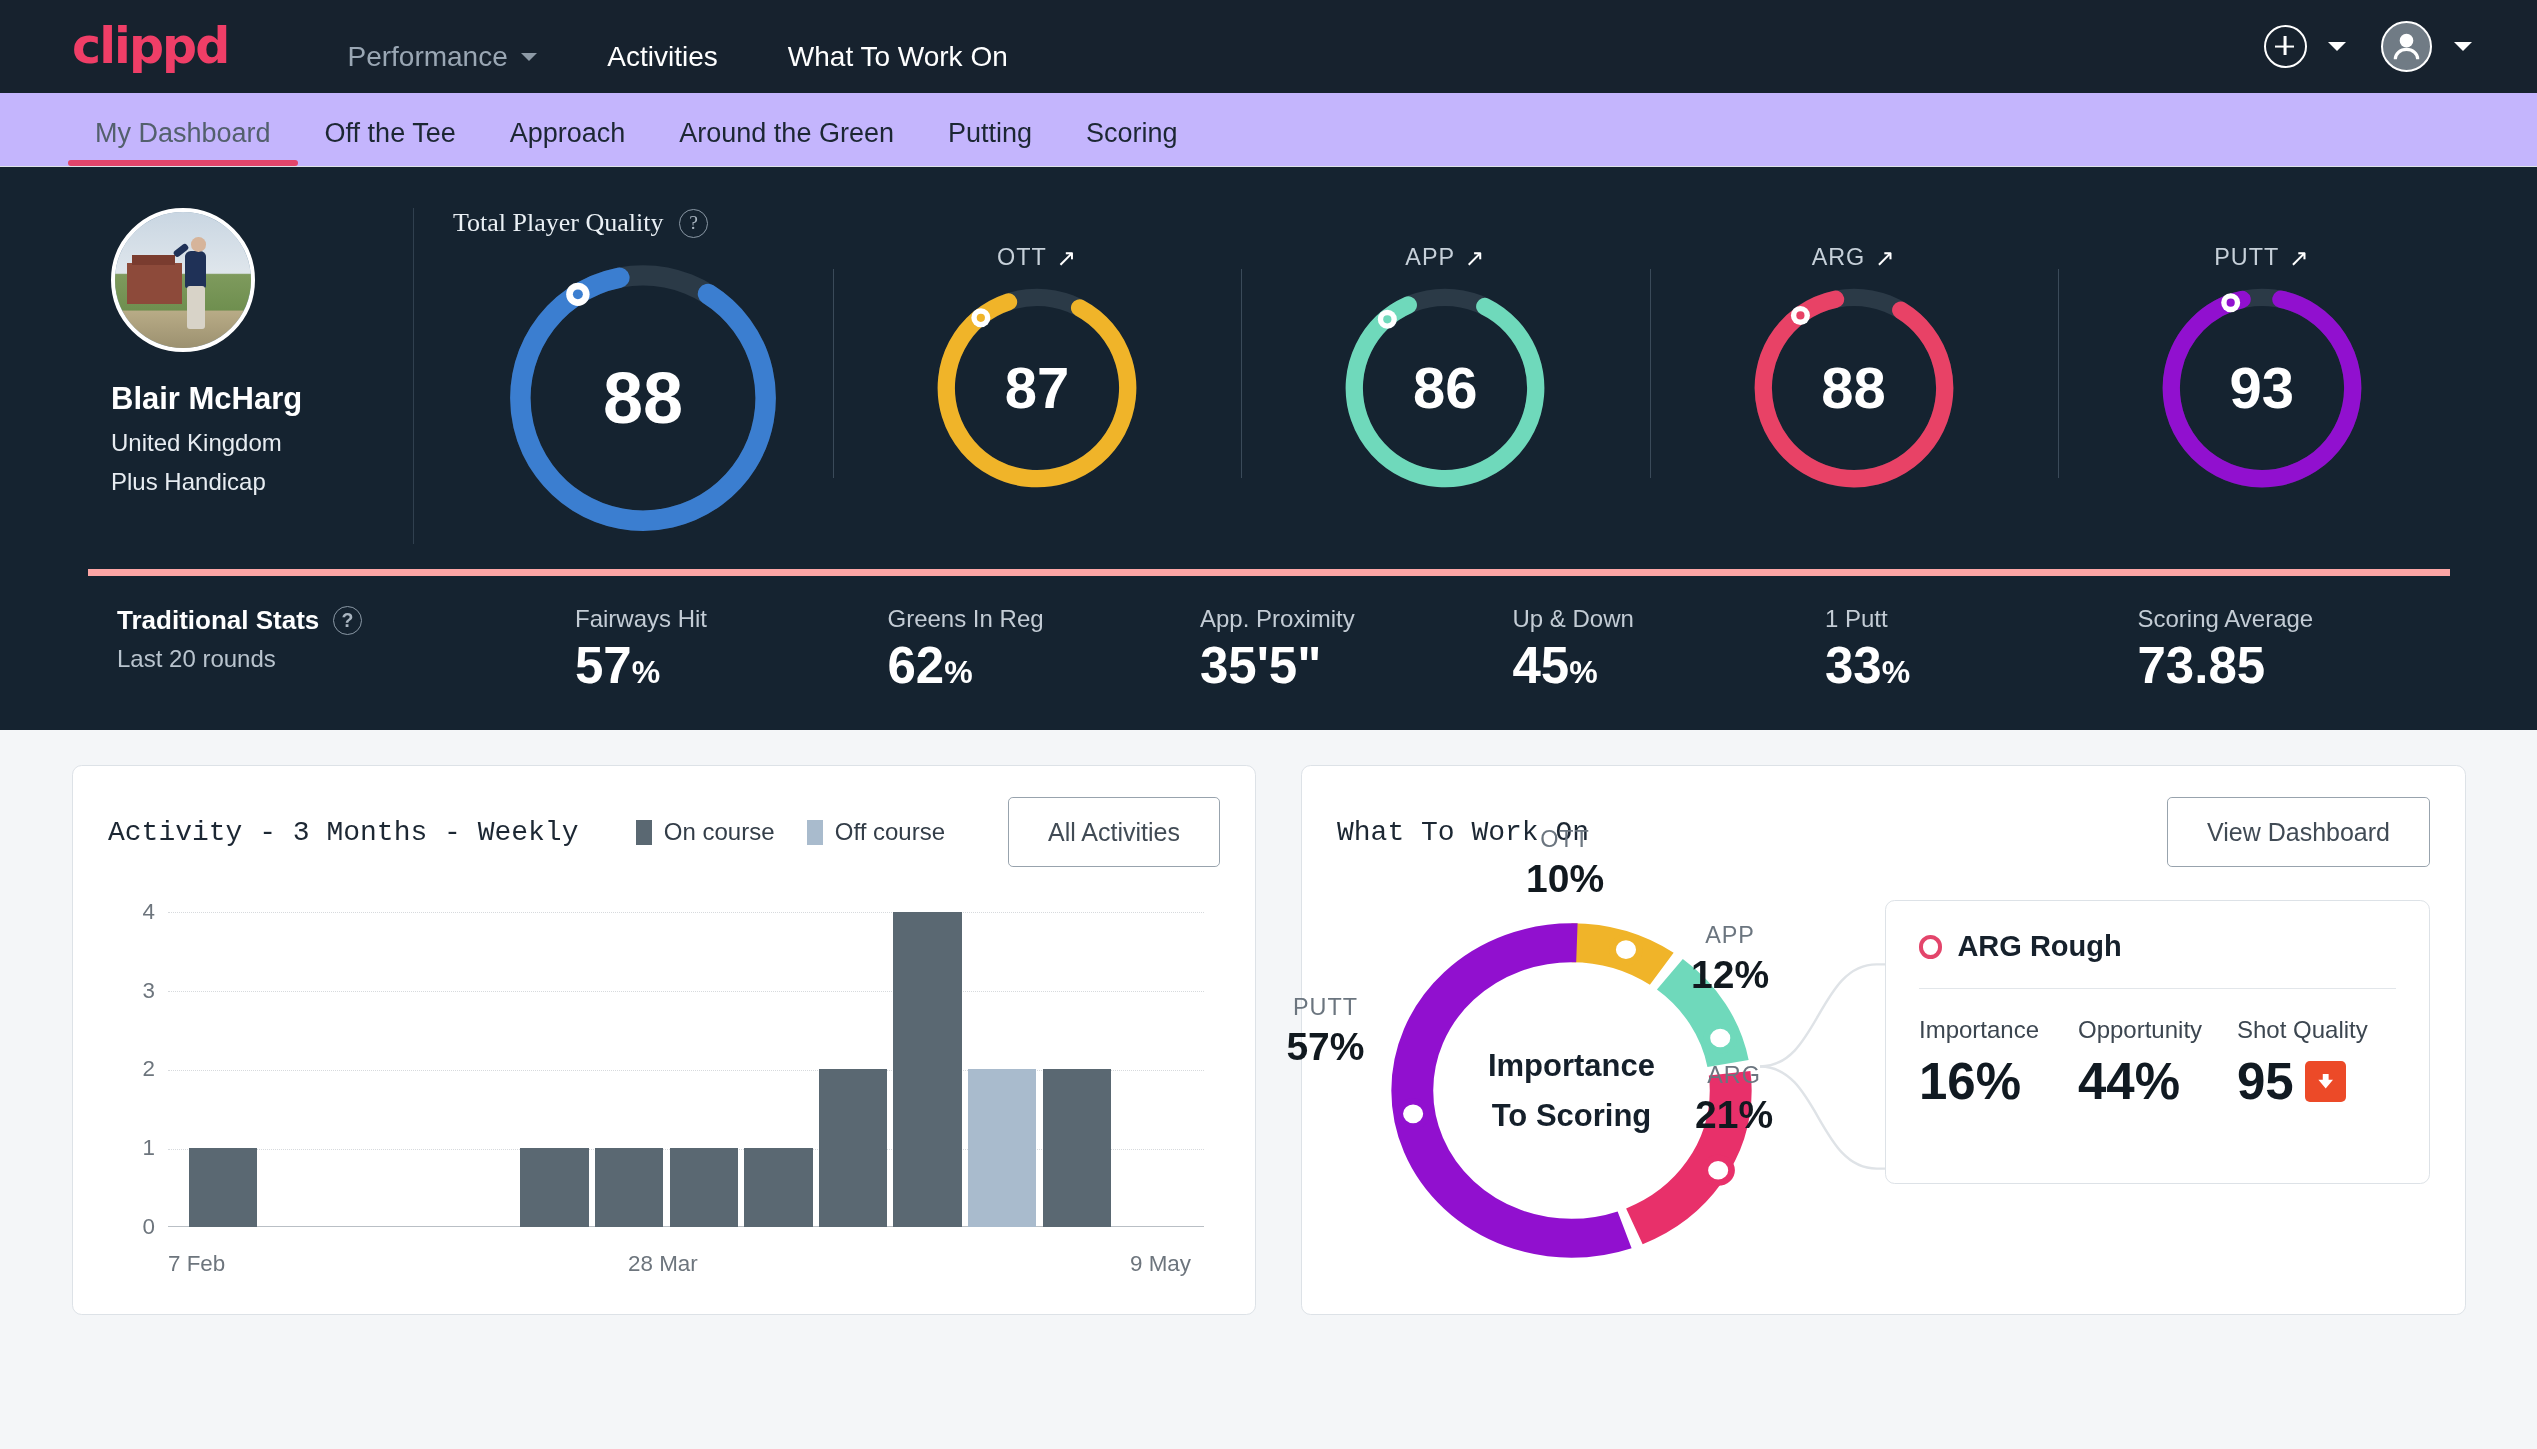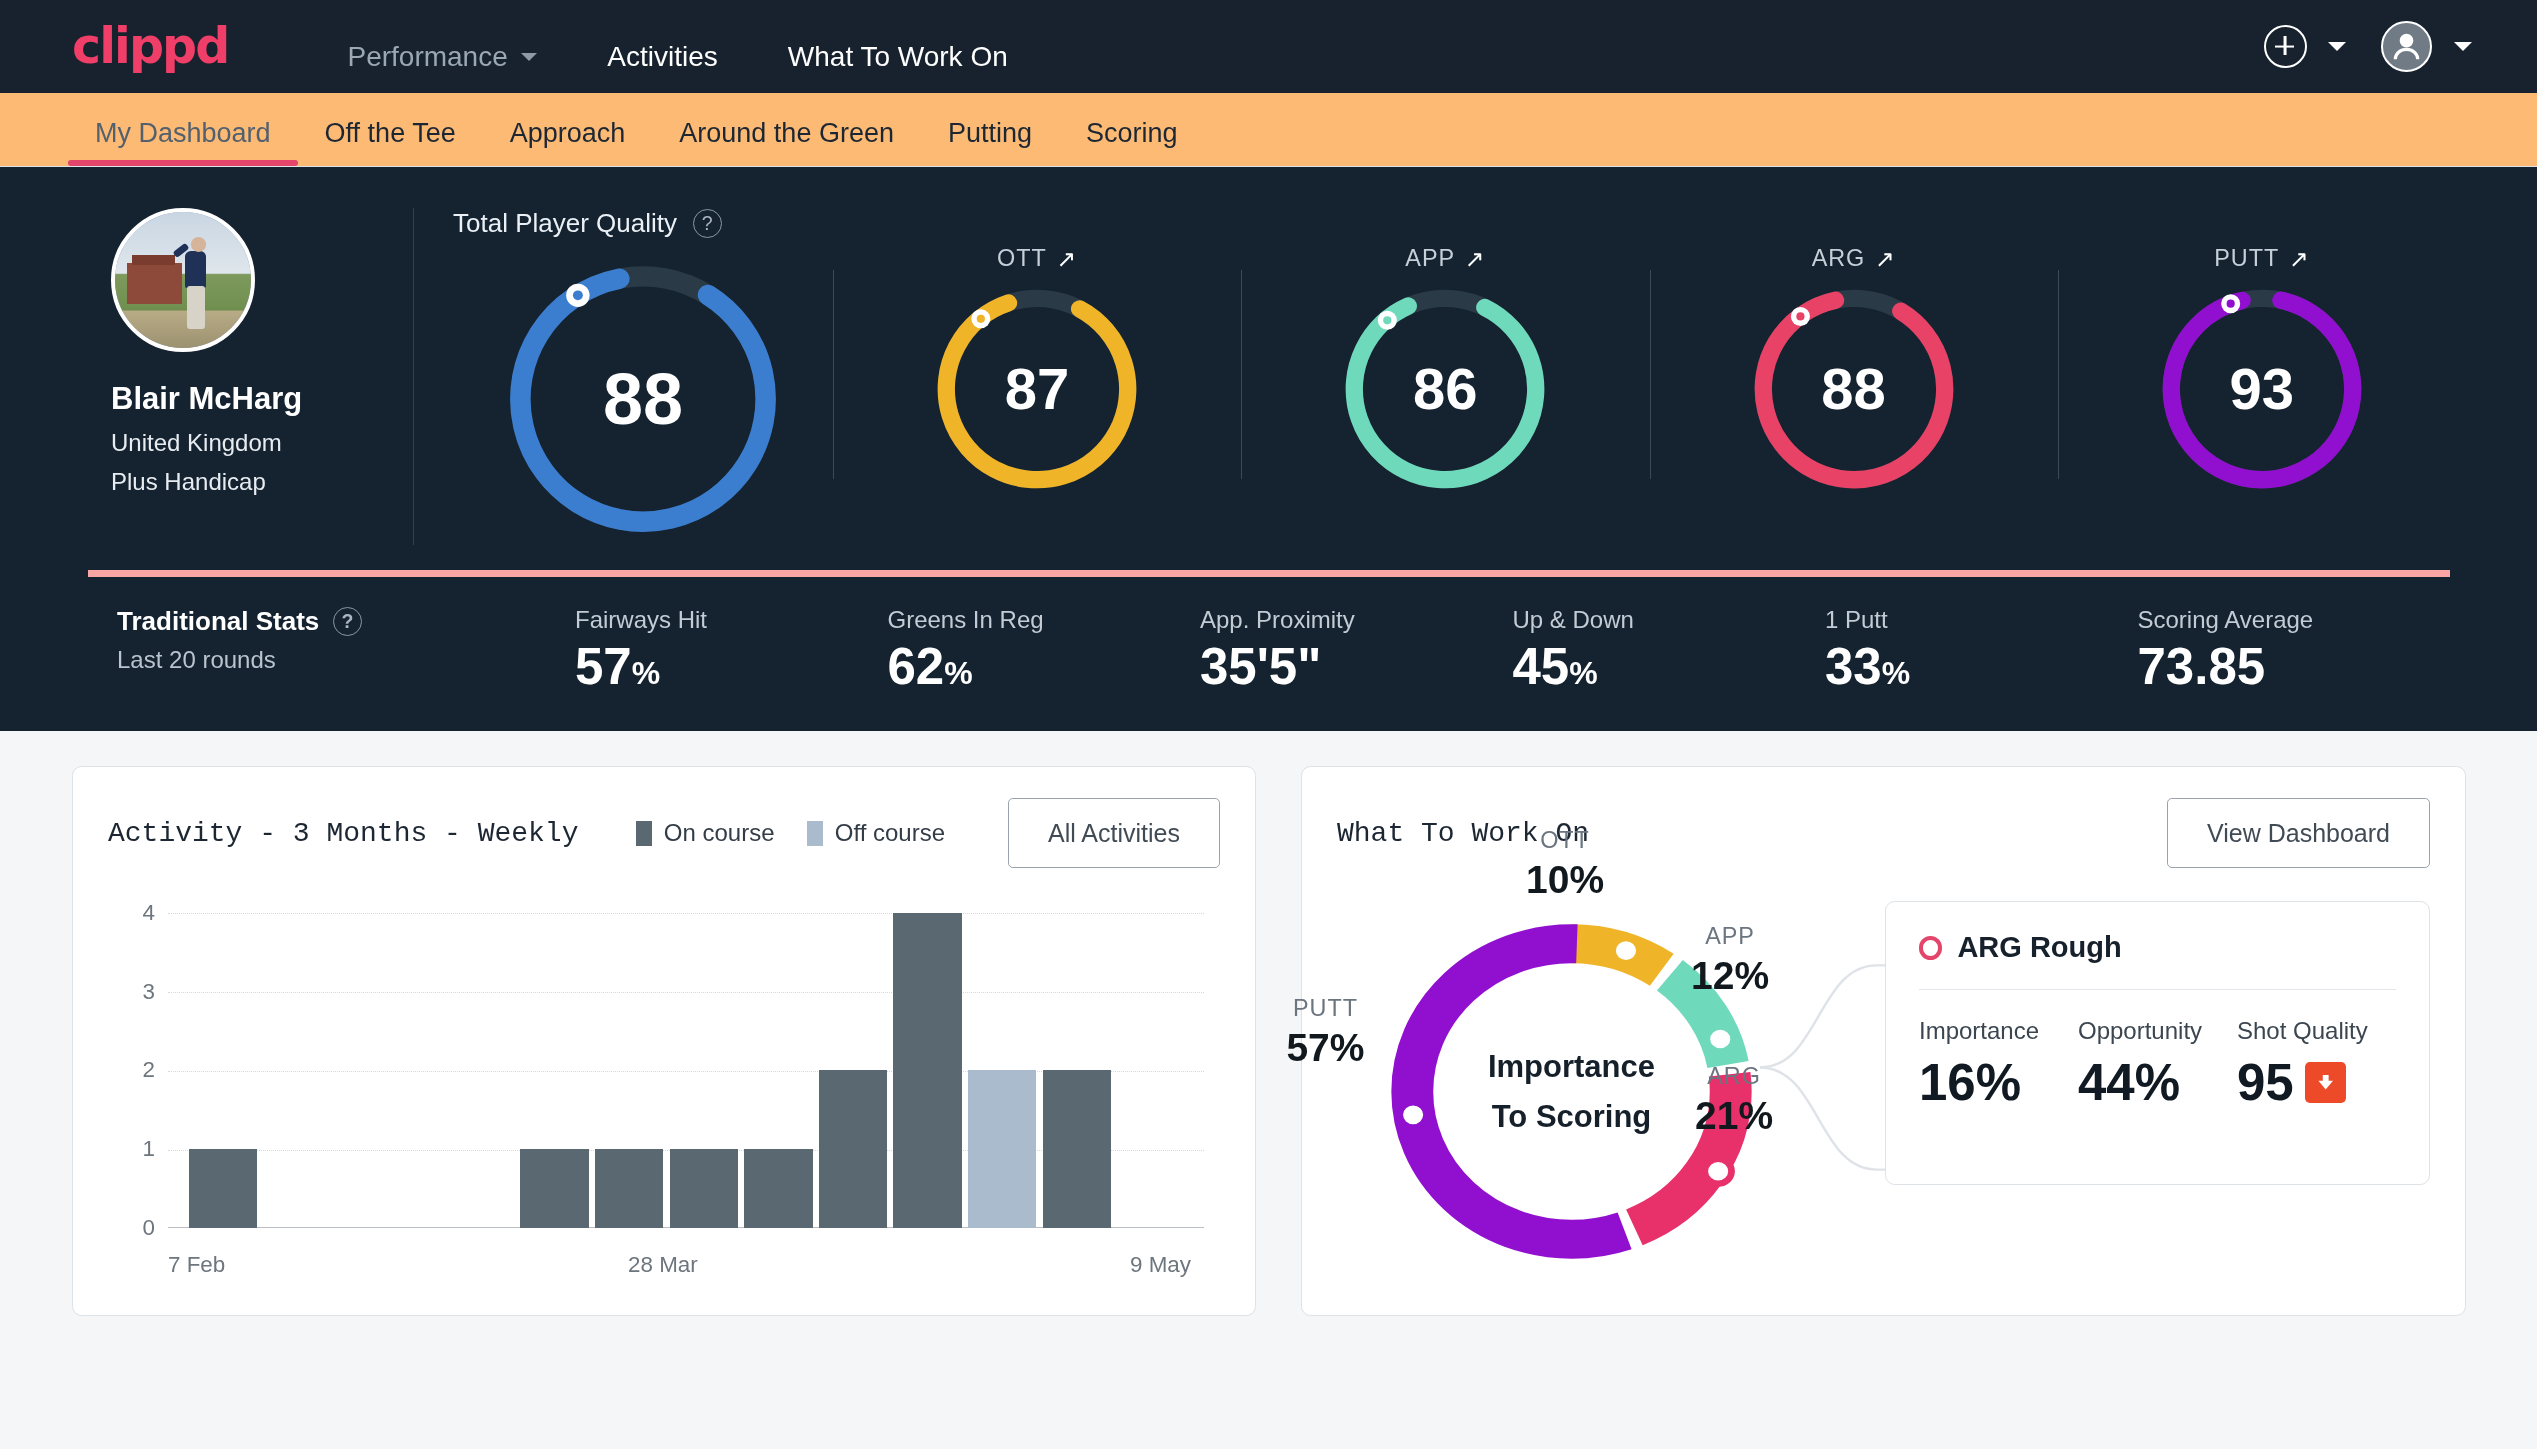--- a/index.html
+++ b/index.html
@@ -27,21 +27,21 @@
   .topbar-right { margin-left:auto; display:flex; align-items:center; gap:13.6px; }
   .circ-btn { width:43px;height:43px;border-radius:50%;border:2.9px solid #fff; position:relative; display:inline-block; }
   .circ-btn:before,.circ-btn:after{content:"";position:absolute;background:#fff;}
   .circ-btn:before{left:50%;top:8.8px;width:2.9px;height:19.5px;transform:translateX(-50%);}
   .circ-btn:after{top:50%;left:8.8px;height:2.9px;width:19.5px;transform:translateY(-50%);}
   .caret-w { width:0;height:0;border-left:9.7px solid transparent;border-right:9.7px solid transparent;border-top:9.7px solid #fff; margin:0 21.4px 0 7.8px;}
   .avatar-btn{width:51px;height:51px;border-radius:50%;border:2.9px solid #fff;background:#707b85;display:flex;align-items:center;justify-content:center;}
   .avatar-glyph{width:39px;height:39px;}
 
   
-  .tabbar { height:74px; background:#fdba74; display:flex; align-items:flex-end; padding:0 0 0 68px; border-bottom:1px solid #dfe3e8;}
+  .tabbar { height:74px; background:#c4b5fd; display:flex; align-items:flex-end; padding:0 0 0 68px; border-bottom:1px solid #dfe3e8;}
   .tab { font-size:27px; color:#1c2733; padding:0 27px 17.5px 27px; position:relative; cursor:pointer; white-space:nowrap; }
   .tab.active { color:#53606d; }
   .tab.active:after { content:""; position:absolute; left:0; right:0; bottom:0; height:5.8px; background:#e3456b; border-radius:2.9px;}
 
   
   .hero { background:#152330; padding:0 0 39px 0; }
   .hero-inner { display:flex; padding:41px 72px 0 72px; }
   .profile { width:341px; flex:none; display:flex; flex-direction:column; align-items:flex-start; padding-left:39px;}
   .photo {
     width:144px;height:144px;border-radius:50%;border:4.9px solid #fff;overflow:hidden;position:relative;background:#8fa7bb;
@@ -50,21 +50,21 @@
   .photo .bldg{position:absolute;left:11.7px;top:51px;width:55px;height:41px;background:#8d4a3a;}
   .photo .bldg:before{content:"";position:absolute;left:5.8px;top:-7.8px;width:43px;height:9.7px;background:#7a3c2f;}
   .photo .person-body{position:absolute;left:70px;top:39px;width:21.4px;height:37px;background:#1f3157;border-radius:5.8px 5.8px 1.9px 1.9px;}
   .photo .person-head{position:absolute;left:76px;top:25px;width:14.6px;height:14.6px;border-radius:50%;background:#d6b49a;}
   .photo .person-legs{position:absolute;left:72px;top:74px;width:17.5px;height:43px;background:#d8d3c8;border-radius:2.9px;}
   .photo .person-arm{position:absolute;left:58px;top:35px;width:15.6px;height:6.8px;background:#1f3157;transform:rotate(-38deg);border-radius:2.9px;}
   .pname { font-size:31px;font-weight:bold;color:#fff;margin-top:29px; }
   .pmeta { font-size:24px;color:#e7ecf1;margin-top:11.7px; }
 
   .gauges-wrap { flex:1; border-left:1px solid #30404f; padding-left:39px; }
-  .tpq-head { display:flex;align-items:center;gap:15.6px;font-size:26px;color:#eaf0f5;margin-bottom:5.8px;}
+  .tpq-head { display:flex;align-items:center;gap:15.6px;font-size:26px;color:#eaf0f5;margin-bottom:5.8px;font-family:Liberation Serif, serif;}
   .q-mark{width:29px;height:29px;border-radius:50%;border:1.9px solid #8a98a5;color:#a9b5c0;font-size:19.5px;display:flex;align-items:center;justify-content:center;}
   .gauge-row { display:flex; align-items:flex-start; }
   .gauge-cell { flex:1; display:flex; flex-direction:column; align-items:center; position:relative; }
   .gauge-cell.main { flex:0 0 380px; padding-top:7.8px;}
   .gauge-cell.sep:before{content:"";position:absolute;left:0;top:25px;bottom:17.5px;width:1px;background:#3a4a59;}
   .gcap { font-size:23.4px; color:#c6d0d9; letter-spacing:1px; display:flex; align-items:center; gap:9.7px; margin-bottom:7.8px;}
   .arrow-up{font-size:23.4px;color:#ffffff;}
   .ring { position:relative; }
   .ring svg{display:block;}
   .ring .val{position:absolute;inset:0;display:flex;align-items:center;justify-content:center;color:#fff;font-weight:bold;}

